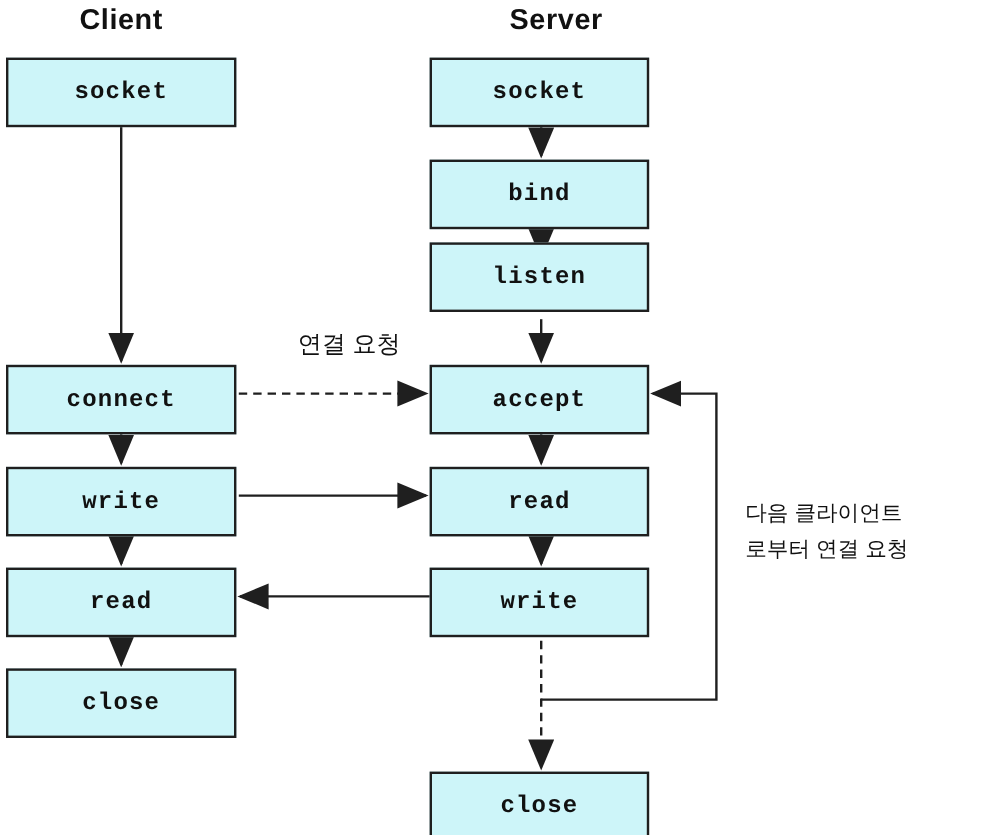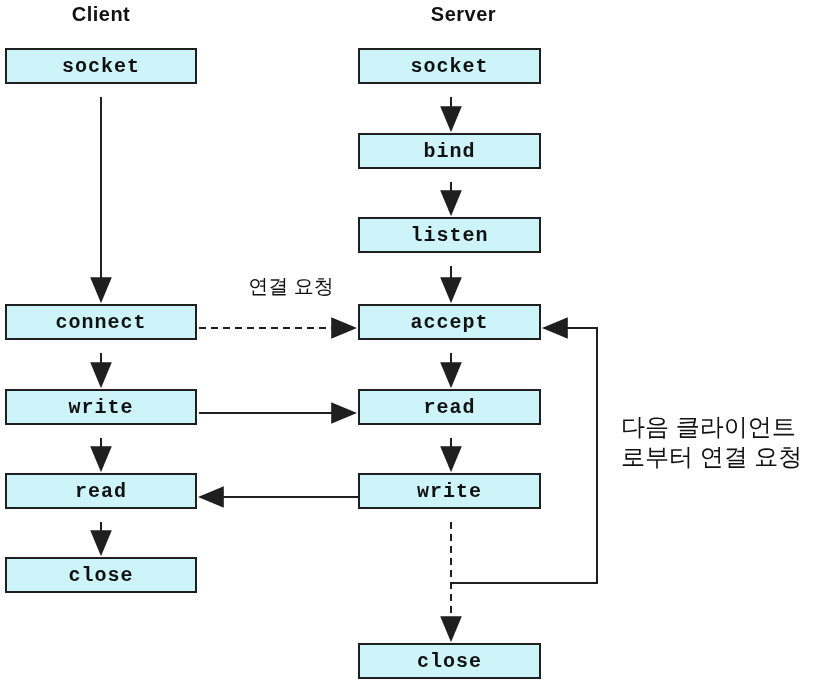--- a/index.html
+++ b/index.html
@@ -22,29 +22,29 @@
   .arrow-layer {
     position: absolute;
     left: 0; top: 0;
     width: 820px; height: 696px;
   }
   .col-title {
     position: absolute;
     top: 3px;
     text-align: center;
     font-weight: bold;
-    font-size: 20px;
+    font-size: 24px;
     color: var(--text);
     letter-spacing: 0.5px;
   }
   .client-title { left: 5px;  width: 192px; }
   .server-title { left: 372px; width: 183px; }
   .box {
     position: absolute;
-    height: 36px;
+    height: 58px;
     background: var(--box-fill);
     border: 2px solid var(--box-border);
     display: flex;
     align-items: center;
     justify-content: center;
     font-family: "Liberation Mono", "DejaVu Sans Mono", monospace;
     font-weight: bold;
     font-size: 20px;
     letter-spacing: 1px;
     color: var(--text);
@@ -57,21 +57,21 @@
     top: 273px;
     width: 152px;
     text-align: center;
     font-size: 20px;
     color: var(--text);
   }
   .wait-note {
     position: absolute;
     left: 621px;
     top: 412px;
-    font-size: 24px;
+    font-size: 18px;
     line-height: 30px;
     color: var(--text);
     white-space: nowrap;
   }
   line, polyline { stroke: var(--arrow); stroke-width: 2; fill: none; }
   .dashed { stroke-dasharray: 7 5; }
 </style>
 </head>
 <body>
 
@@ -107,21 +107,21 @@
   </svg>
 
   <div class="box client-box" style="top:48px">socket</div>
   <div class="box client-box" style="top:304px">connect</div>
   <div class="box client-box" style="top:389px">write</div>
   <div class="box client-box" style="top:473px">read</div>
   <div class="box client-box" style="top:557px">close</div>
 
   <div class="box server-box" style="top:48px">socket</div>
   <div class="box server-box" style="top:133px">bind</div>
-  <div class="box server-box" style="top:217px">listen</div>
+  <div class="box server-box" style="top:202px">listen</div>
   <div class="box server-box" style="top:304px">accept</div>
   <div class="box server-box" style="top:389px">read</div>
   <div class="box server-box" style="top:473px">write</div>
   <div class="box server-box" style="top:643px">close</div>
 
   <div class="conn-label">연결 요청</div>
 
   <div class="wait-note">
     <div>다음 클라이언트</div>
     <div>로부터 연결 요청</div>

